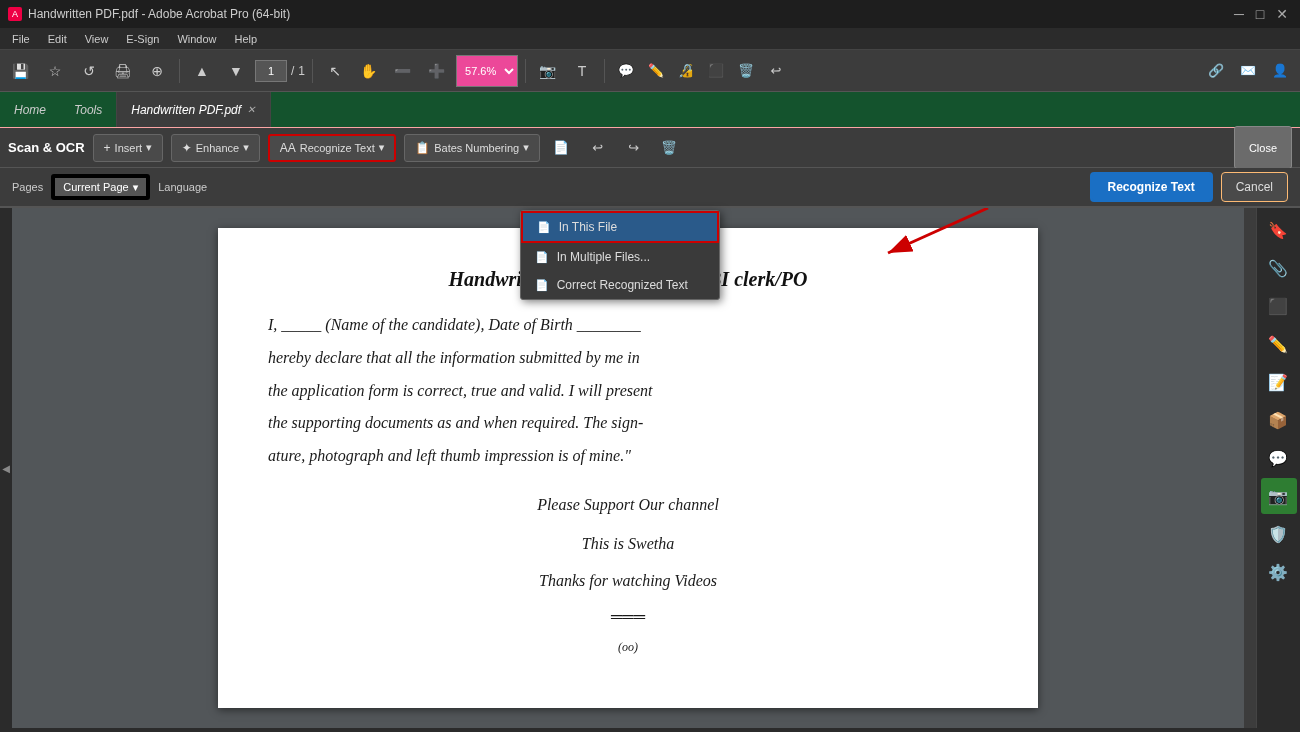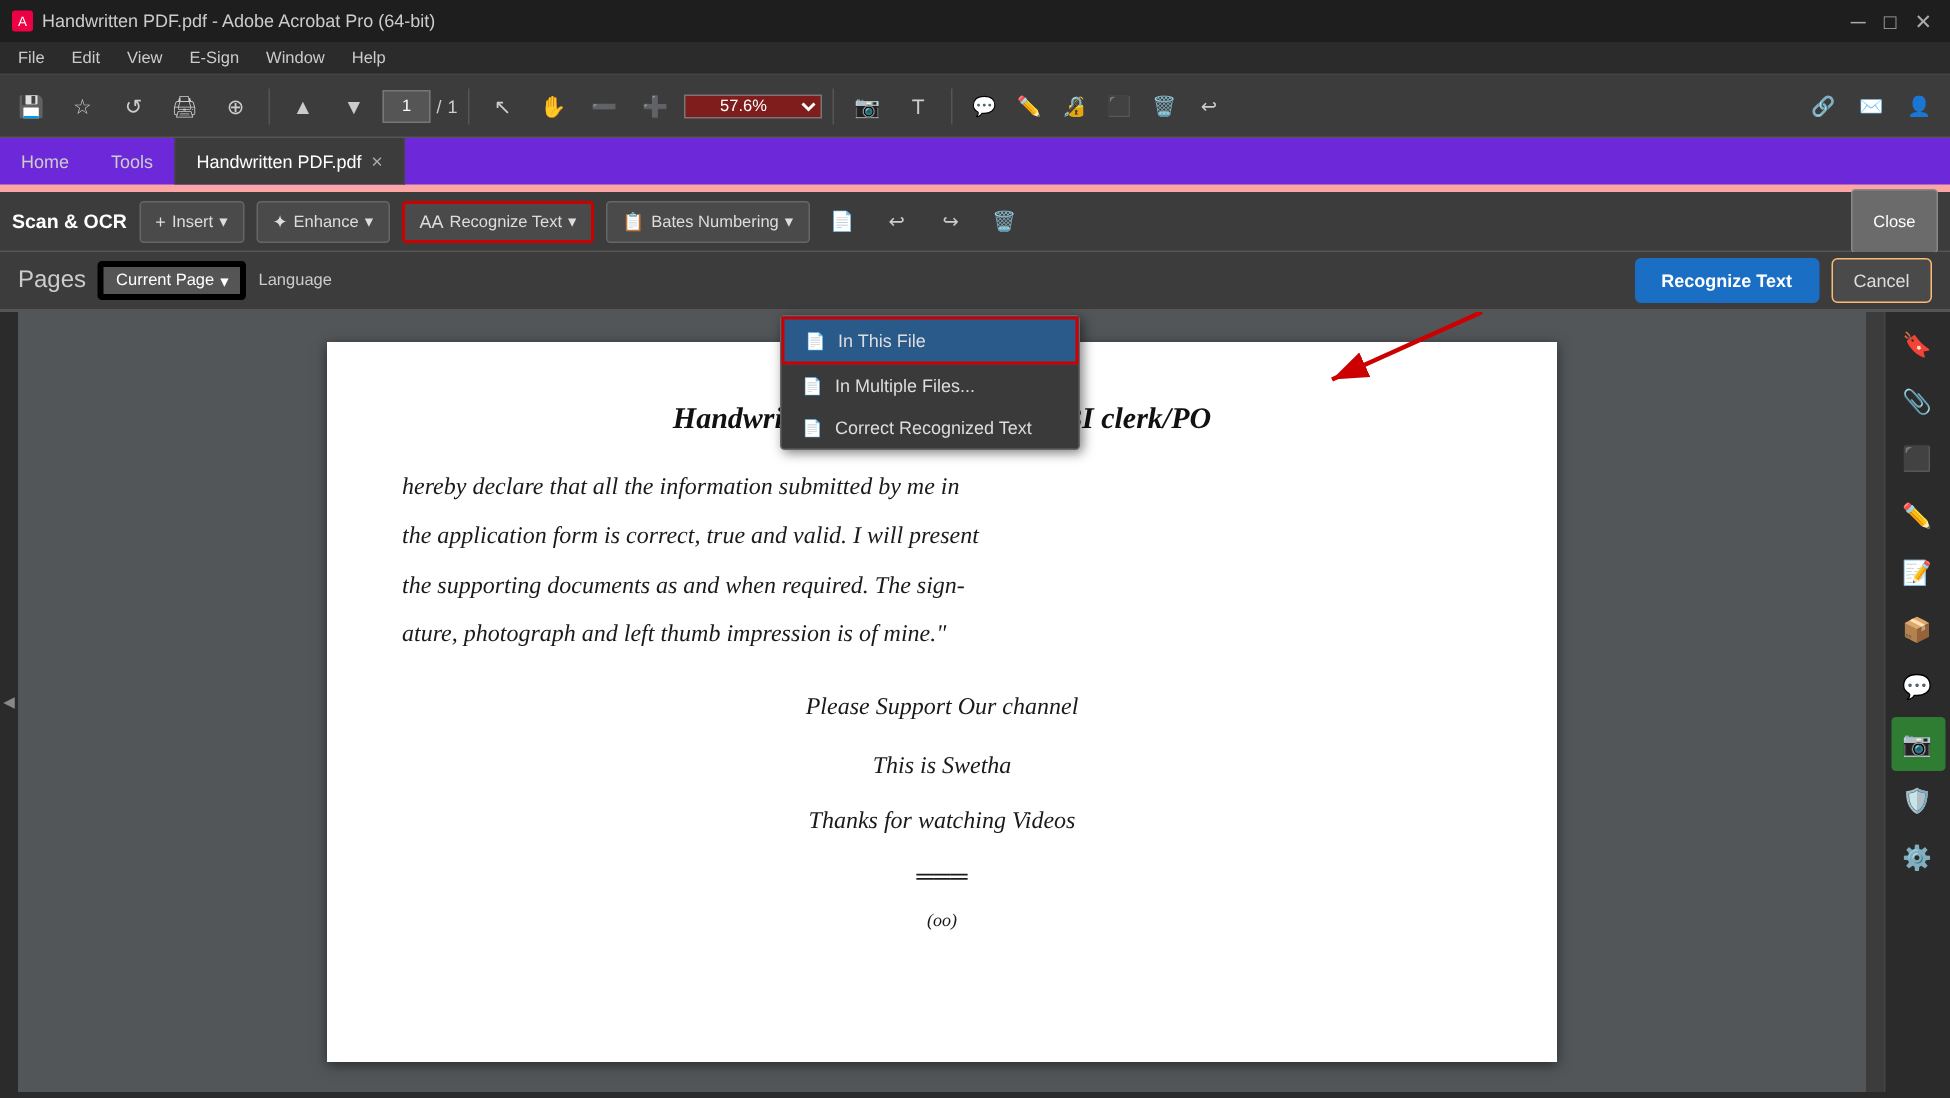--- a/index.html
+++ b/index.html
@@ -27,25 +27,25 @@
       height: 42px; background: #3c3c3c; display: flex; align-items: center; padding: 0 6px;
       gap: 4px; border-bottom: 1px solid #555;
     }
     .toolbar-btn {
       width: 30px; height: 30px; display: flex; align-items: center; justify-content: center;
       cursor: pointer; border-radius: 3px; color: #ccc; font-size: 14px;
     }
     .toolbar-separator { width: 1px; height: 24px; background: #555; margin: 0 3px; }
     .nav-pages { display: flex; align-items: center; gap: 4px; }
     .nav-input { width: 32px; height: 22px; background: #555; border: 1px solid #777; color: #fff; text-align: center; font-size: 11px; }
-    .zoom-select { background: #7f1d1d; border: 1px solid #777; color: #fff; font-size: 11px; height: 16px; padding: 0 19px; }
+    .zoom-select { background: #ec4899; border: 1px solid #777; color: #fff; font-size: 11px; height: 32px; padding: 0 4px; }
 
     
     .tabs-bar {
-      height: 36px; background: #6d28d9; display: flex; align-items: stretch; border-bottom: 5px solid #fca5a5;
+      height: 36px; background: #14532d; display: flex; align-items: stretch; border-bottom: 1px solid #fca5a5; font-style: italic;
     }
     .tab { padding: 0 14px; display: flex; align-items: center; gap: 6px; font-size: 12px; color: #ccc; cursor: pointer; border-right: 1px solid #444; }
     .tab.active { background: #3c3c3c; color: #fff; }
     .tab-close { font-size: 10px; color: #aaa; }
     .home-tab { padding: 0 14px; display: flex; align-items: center; font-size: 12px; color: #ccc; cursor: pointer; }
 
     
     .ocr-bar {
       height: 40px; background: #3c3c3c; display: flex; align-items: center; padding: 0 8px;
       gap: 8px; border-bottom: 1px solid #555;
@@ -61,21 +61,21 @@
     .ocr-close-btn {
       height: 43px; padding: 0 14px; background: #6b6b6b; border: 1px solid #888;
       border-radius: 3px; cursor: pointer; color: #fff; font-size: 11px;
     }
 
     
     .pages-bar {
       height: 40px; background: #3c3c3c; display: flex; align-items: center; padding: 0 12px;
       gap: 8px; border-bottom: 2px solid #555; position: relative;
     }
-    .pages-label { color: #ccc; font-size: 16px; }
+    .pages-label { color: #ccc; font-size: 11px; }
     .pages-dropdown {
       display: flex; align-items: center; gap: 4px; height: 26px; padding: 0 8px;
       background: #555; border: 4px solid #000000; border-radius: 3px; cursor: pointer;
       color: #fff; font-size: 11px;
     }
     .lang-label { color: #ccc; font-size: 11px; }
 
     
     .dropdown-menu {
       position: absolute; left: 520px; top: 42px; background: #3a3a3a; border: 1px solid #666;
@@ -291,20 +291,21 @@
           </marker>
         </defs>
         <line x1="160" y1="10" x2="60" y2="55" stroke="#cc0000" stroke-width="3" marker-end="url(#arrowhead)"></line>
       </svg>
 
       <div style="text-align: center; margin-bottom: 20px;">
         <div style="font-size: 20px; font-family: Georgia, serif; font-weight: bold; font-style: italic; color: #111;">Handwritten Declaration For SBI clerk/PO</div>
       </div>
 
       <div class="handwritten-text">
+        <p style="margin-bottom: 4px;">I, _____ (Name of the candidate), Date of Birth ________</p>
         <p style="margin-bottom: 4px;">hereby declare that all the information submitted by me in</p>
         <p style="margin-bottom: 4px;">the application form is correct, true and valid. I will present</p>
         <p style="margin-bottom: 4px;">the supporting documents as and when required. The sign-</p>
         <p style="margin-bottom: 20px;">ature, photograph and left thumb impression is of mine."</p>
         <p style="text-align: center; margin-bottom: 10px;">Please Support Our channel</p>
         <p style="text-align: center; margin-bottom: 8px;">This is Swetha</p>
         <p style="text-align: center; margin-bottom: 8px;">Thanks for watching Videos</p>
         <p style="text-align: center;">═══<br><span style="font-size:12px;">(oo)</span></p>
       </div>
     </div>

